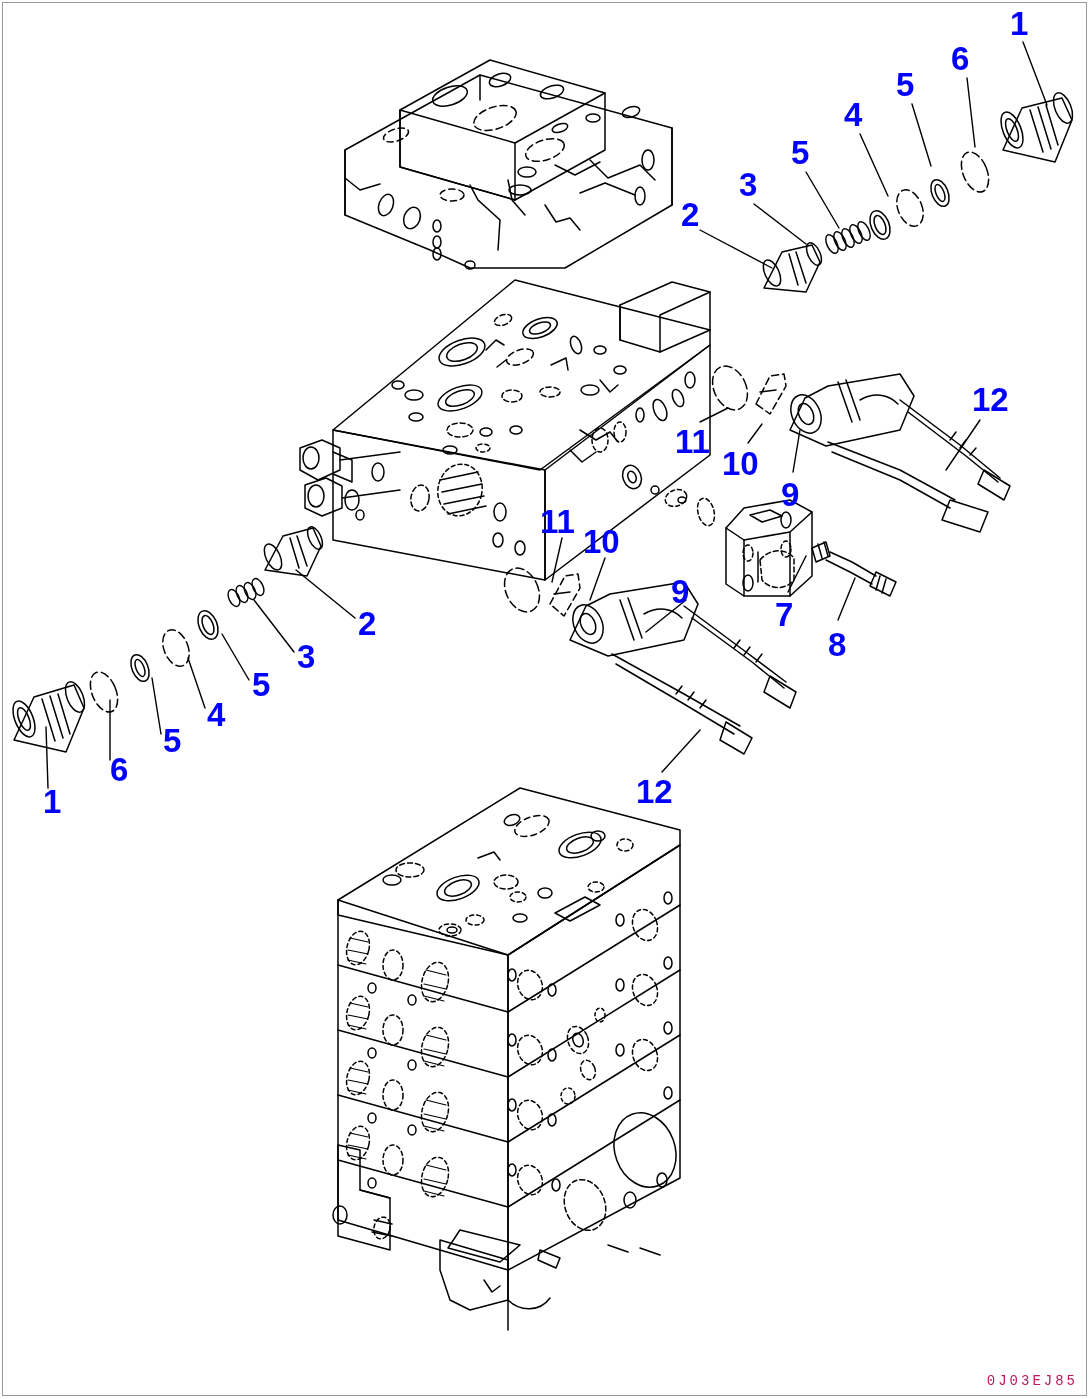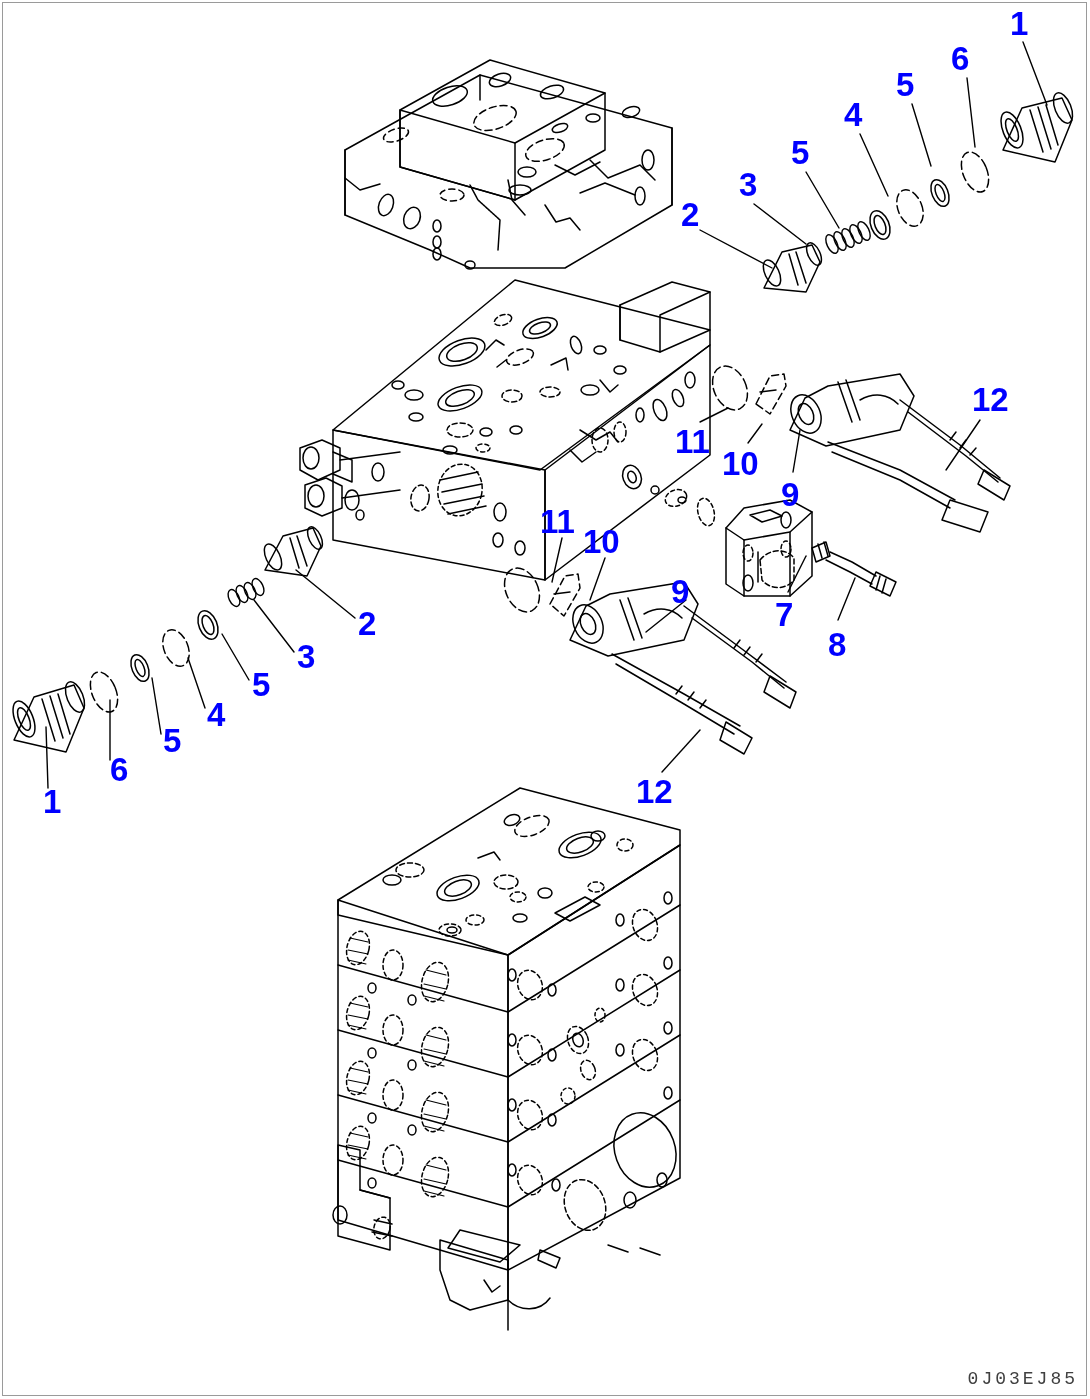--- a/index.html
+++ b/index.html
@@ -26,23 +26,23 @@
     font-family:"Liberation Sans",sans-serif;
     line-height:1;
     white-space:nowrap;
     user-select:none;
   }
   .c-lg{font-size:33px;}
   #drawcode{
     position:absolute;
     right:12px;bottom:10px;
     font-family:"Liberation Mono",monospace;
-    font-size:18px;
+    font-size:14px;
     letter-spacing:3px;
-    color:#404040;
+    color:#be185d;
     transform:scaleY(1.05);
   }
 </style>
 </head>
 <body>
 
 <div id="sheet">
 
   <div id="frame"></div>
 

